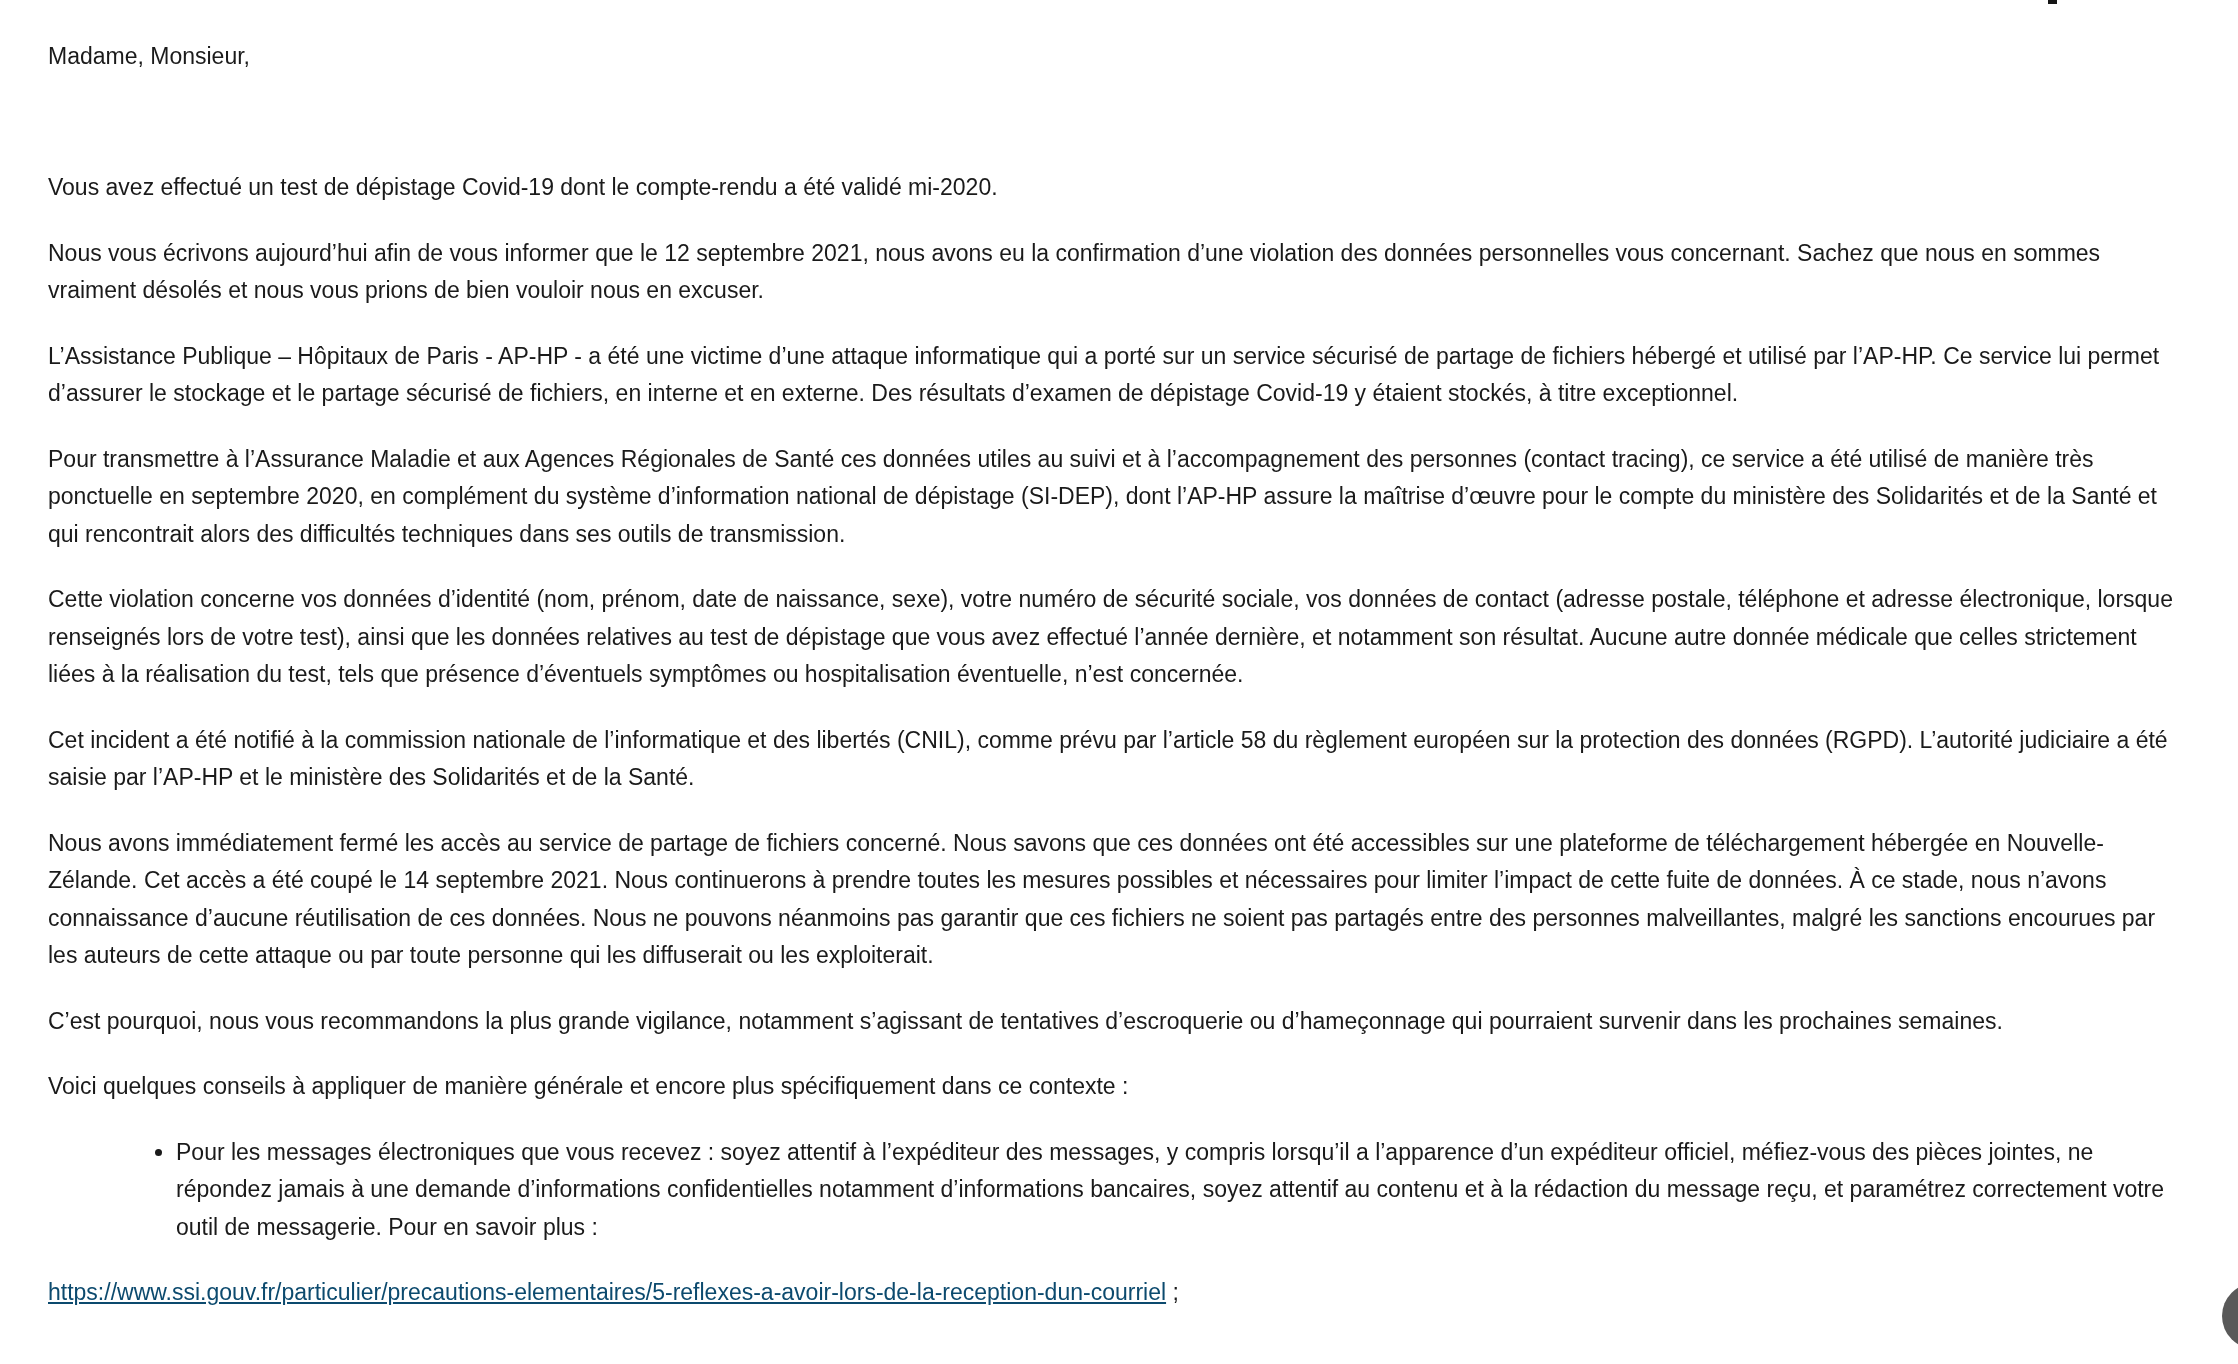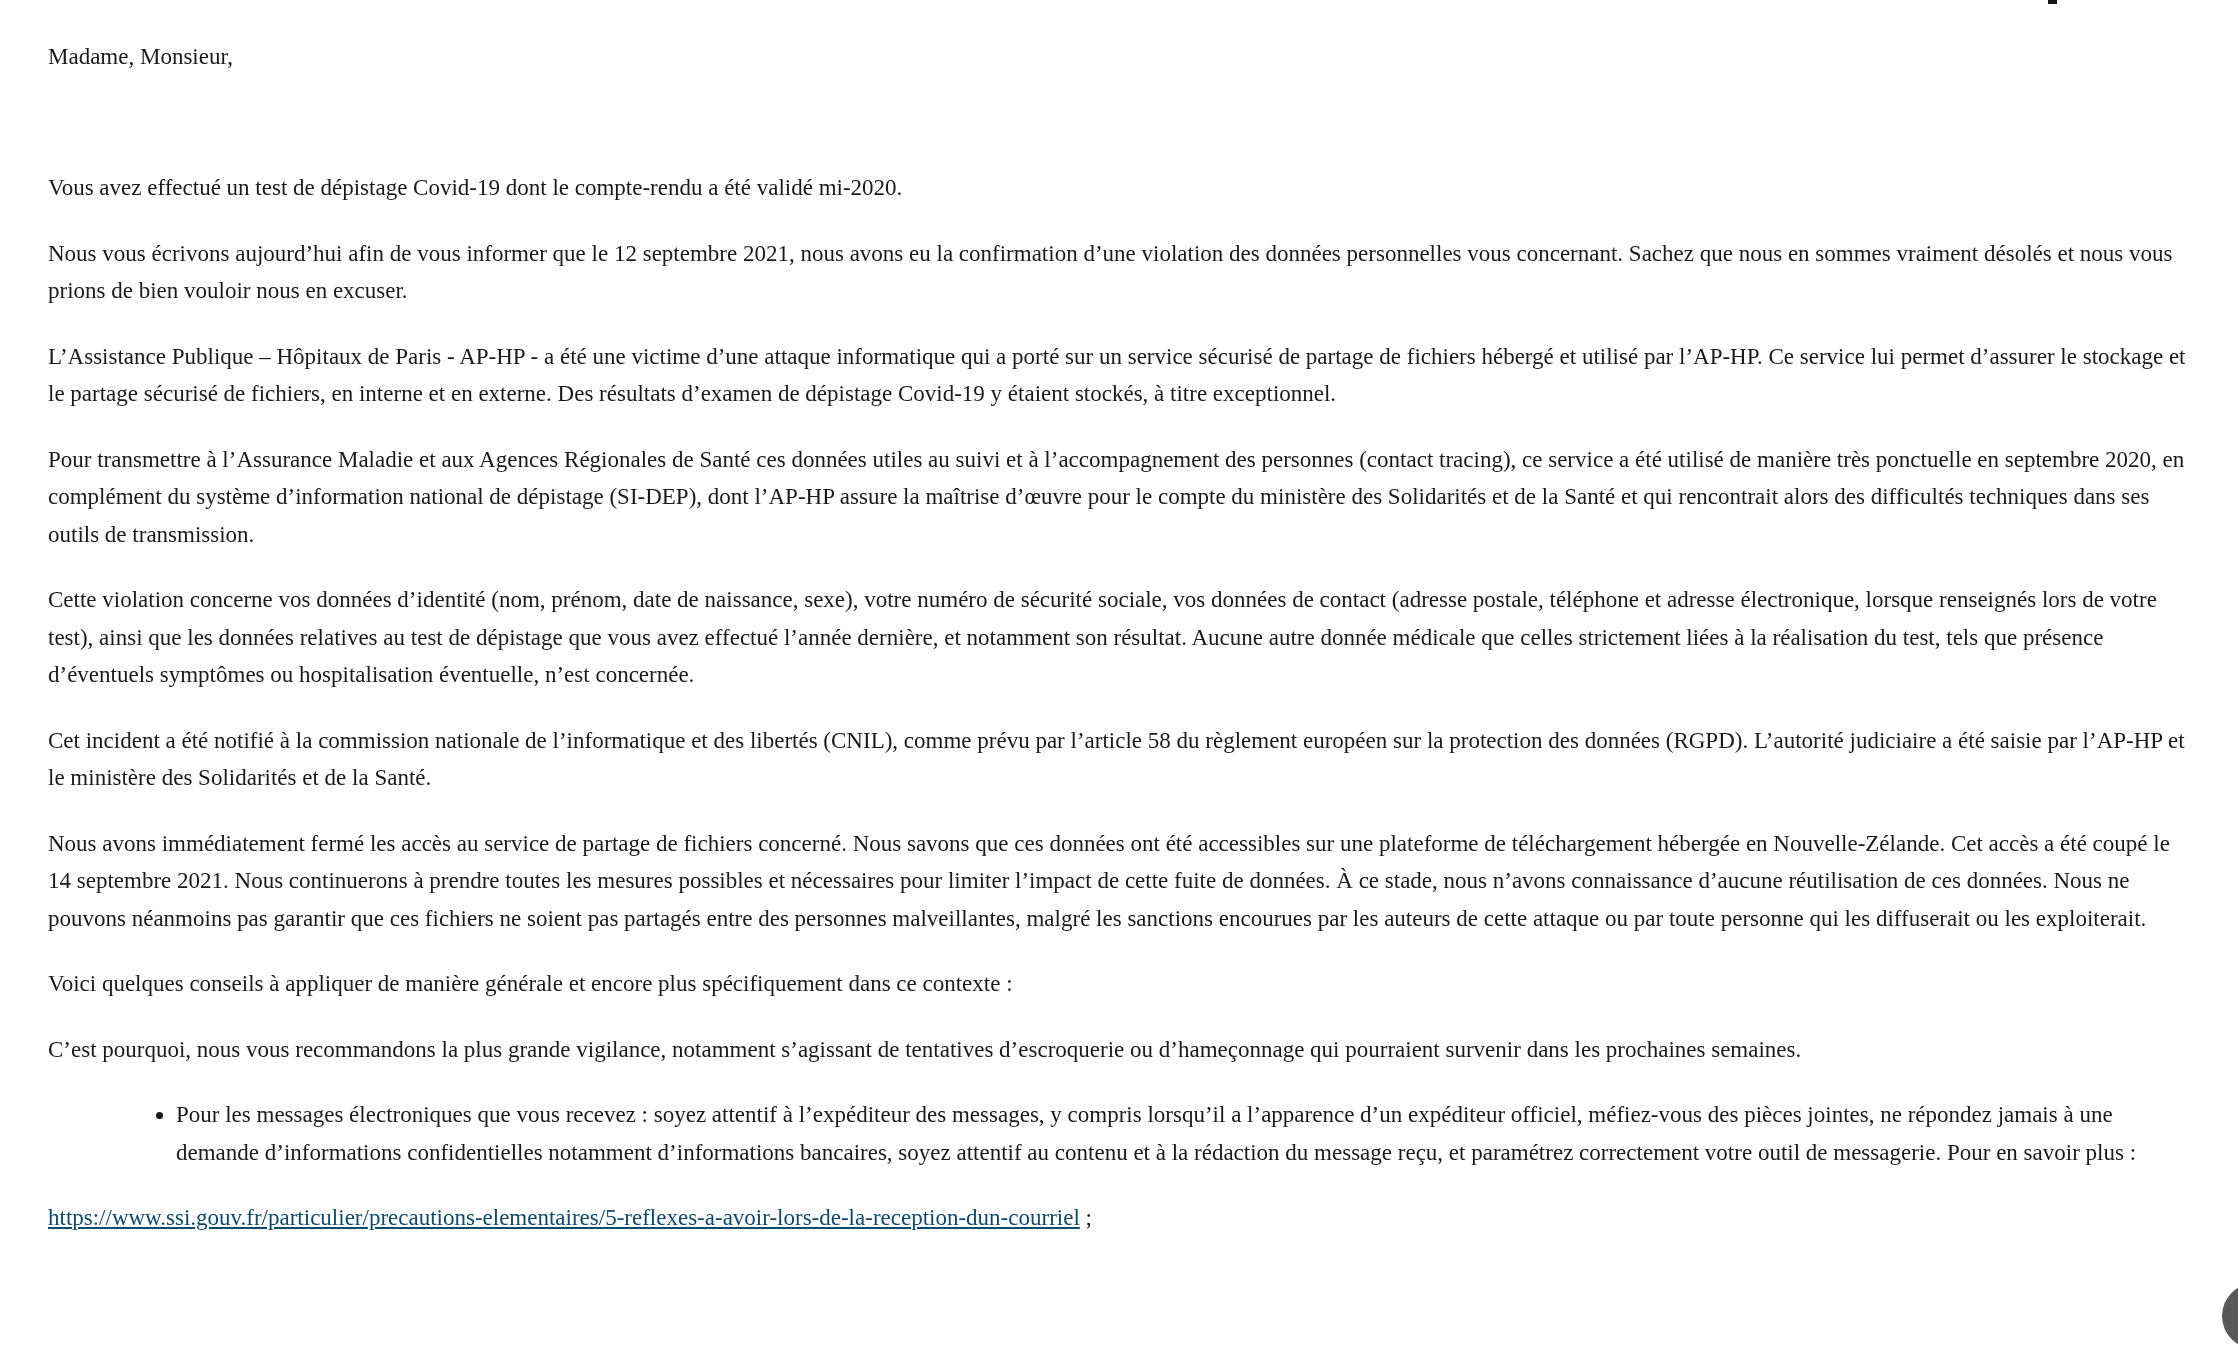--- a/index.html
+++ b/index.html
@@ -1,15 +1,15 @@
 <!DOCTYPE html>
 <html><head>
 <meta charset="utf-8">
 <style>
-  * { margin: 0; padding: 0; box-sizing: border-box; font-family: Liberation Serif, serif; }
+  * { margin: 0; padding: 0; box-sizing: border-box; }
   html, body { background: #ffffff; }
   body {
     position: relative;
     width: 2238px;
     height: 1364px;
     overflow: hidden;
     font-family: "Liberation Sans", sans-serif;
     font-size: 23px;
     line-height: 37.5px;
     color: #1a1a1a;
@@ -56,21 +56,21 @@
 <div class="content">
   <p>Madame, Monsieur,</p>
   <div class="spacer"></div>
   <p>Vous avez effectué un test de dépistage Covid-19 dont le compte-rendu a été validé mi-2020.</p>
   <p>Nous vous écrivons aujourd’hui afin de vous informer que le 12 septembre 2021, nous avons eu la confirmation d’une violation des données personnelles vous concernant. Sachez que nous en sommes vraiment désolés et nous vous prions de bien vouloir nous en excuser.</p>
   <p>L’Assistance Publique – Hôpitaux de Paris - AP-HP - a été une victime d’une attaque informatique qui a porté sur un service sécurisé de partage de fichiers hébergé et utilisé par l’AP-HP. Ce service lui permet d’assurer le stockage et le partage sécurisé de fichiers, en interne et en externe. Des résultats d’examen de dépistage Covid-19 y étaient stockés, à titre exceptionnel.</p>
   <p>Pour transmettre à l’Assurance Maladie et aux Agences Régionales de Santé ces données utiles au suivi et à l’accompagnement des personnes (contact tracing), ce service a été utilisé de manière très ponctuelle en septembre 2020, en complément du système d’information national de dépistage (SI-DEP), dont l’AP-HP assure la maîtrise d’œuvre pour le compte du ministère des Solidarités et de la Santé et qui rencontrait alors des difficultés techniques dans ses outils de transmission.</p>
   <p>Cette violation concerne vos données d’identité (nom, prénom, date de naissance, sexe), votre numéro de sécurité sociale, vos données de contact (adresse postale, téléphone et adresse électronique, lorsque renseignés lors de votre test), ainsi que les données relatives au test de dépistage que vous avez effectué l’année dernière, et notamment son résultat. Aucune autre donnée médicale que celles strictement liées à la réalisation du test, tels que présence d’éventuels symptômes ou hospitalisation éventuelle, n’est concernée.</p>
   <p>Cet incident a été notifié à la commission nationale de l’informatique et des libertés (CNIL), comme prévu par l’article 58 du règlement européen sur la protection des données (RGPD). L’autorité judiciaire a été saisie par l’AP-HP et le ministère des Solidarités et de la Santé.</p>
   <p>Nous avons immédiatement fermé les accès au service de partage de fichiers concerné. Nous savons que ces données ont été accessibles sur une plateforme de téléchargement hébergée en Nouvelle-Zélande. Cet accès a été coupé le 14 septembre 2021. Nous continuerons à prendre toutes les mesures possibles et nécessaires pour limiter l’impact de cette fuite de données. À ce stade, nous n’avons connaissance d’aucune réutilisation de ces données. Nous ne pouvons néanmoins pas garantir que ces fichiers ne soient pas partagés entre des personnes malveillantes, malgré les sanctions encourues par les auteurs de cette attaque ou par toute personne qui les diffuserait ou les exploiterait.</p>
+  <p>C’est pourquoi, nous vous recommandons la plus grande vigilance, notamment s’agissant de tentatives d’escroquerie ou d’hameçonnage qui pourraient survenir dans les prochaines semaines.</p>
   <p>Voici quelques conseils à appliquer de manière générale et encore plus spécifiquement dans ce contexte :</p>
-  <p>C’est pourquoi, nous vous recommandons la plus grande vigilance, notamment s’agissant de tentatives d’escroquerie ou d’hameçonnage qui pourraient survenir dans les prochaines semaines.</p>
   <ul class="advice-list">
     <li>Pour les messages électroniques que vous recevez : soyez attentif à l’expéditeur des messages, y compris lorsqu’il a l’apparence d’un expéditeur officiel, méfiez-vous des pièces jointes, ne répondez jamais à une demande d’informations confidentielles notamment d’informations bancaires, soyez attentif au contenu et à la rédaction du message reçu, et paramétrez correctement votre outil de messagerie. Pour en savoir plus :</li>
   </ul>
   <p class="link-line"><a href="#">https://www.ssi.gouv.fr/particulier/precautions-elementaires/5-reflexes-a-avoir-lors-de-la-reception-dun-courriel</a><span class="link-suffix"> ;</span></p>
 </div>
 
 <div class="floating-button"></div>
 
 </body></html>

